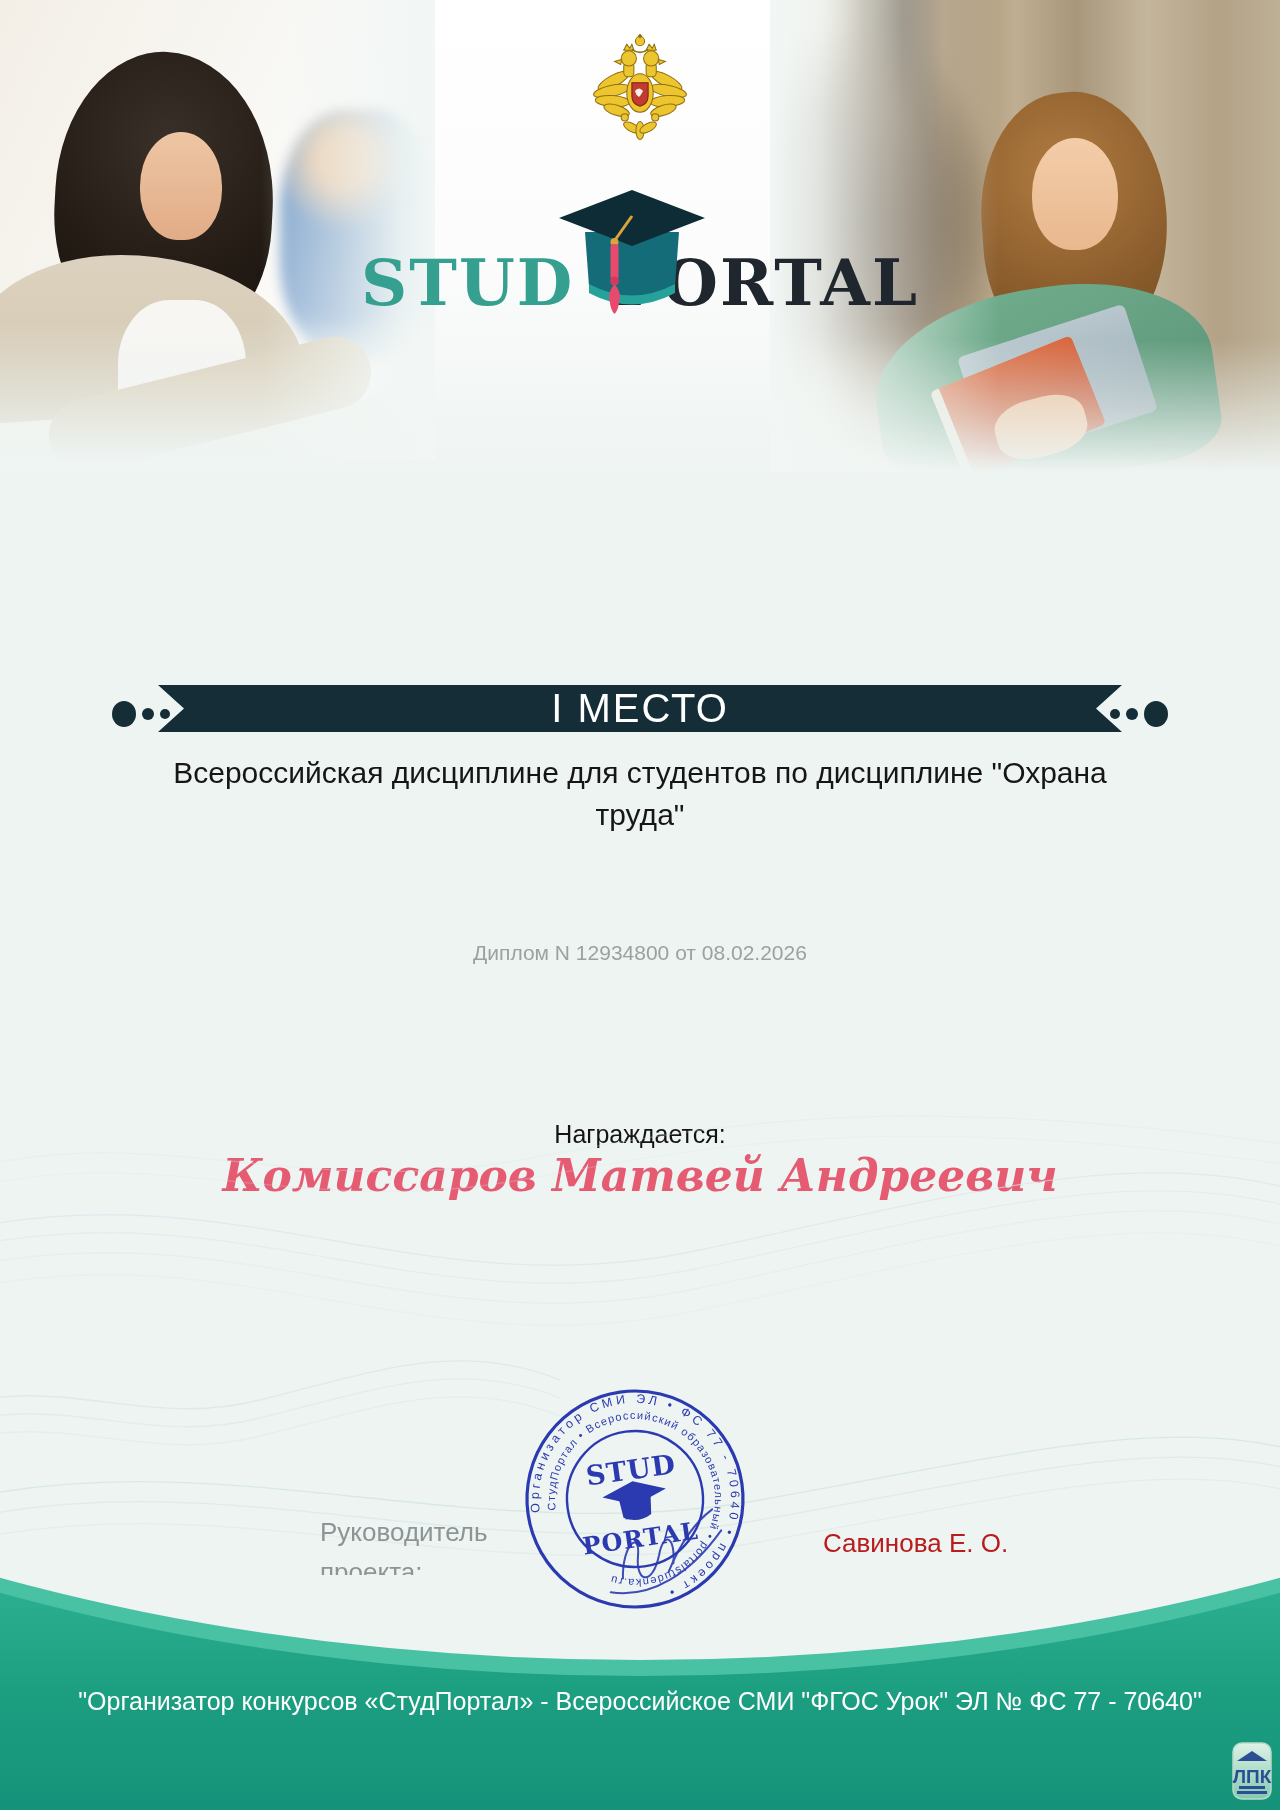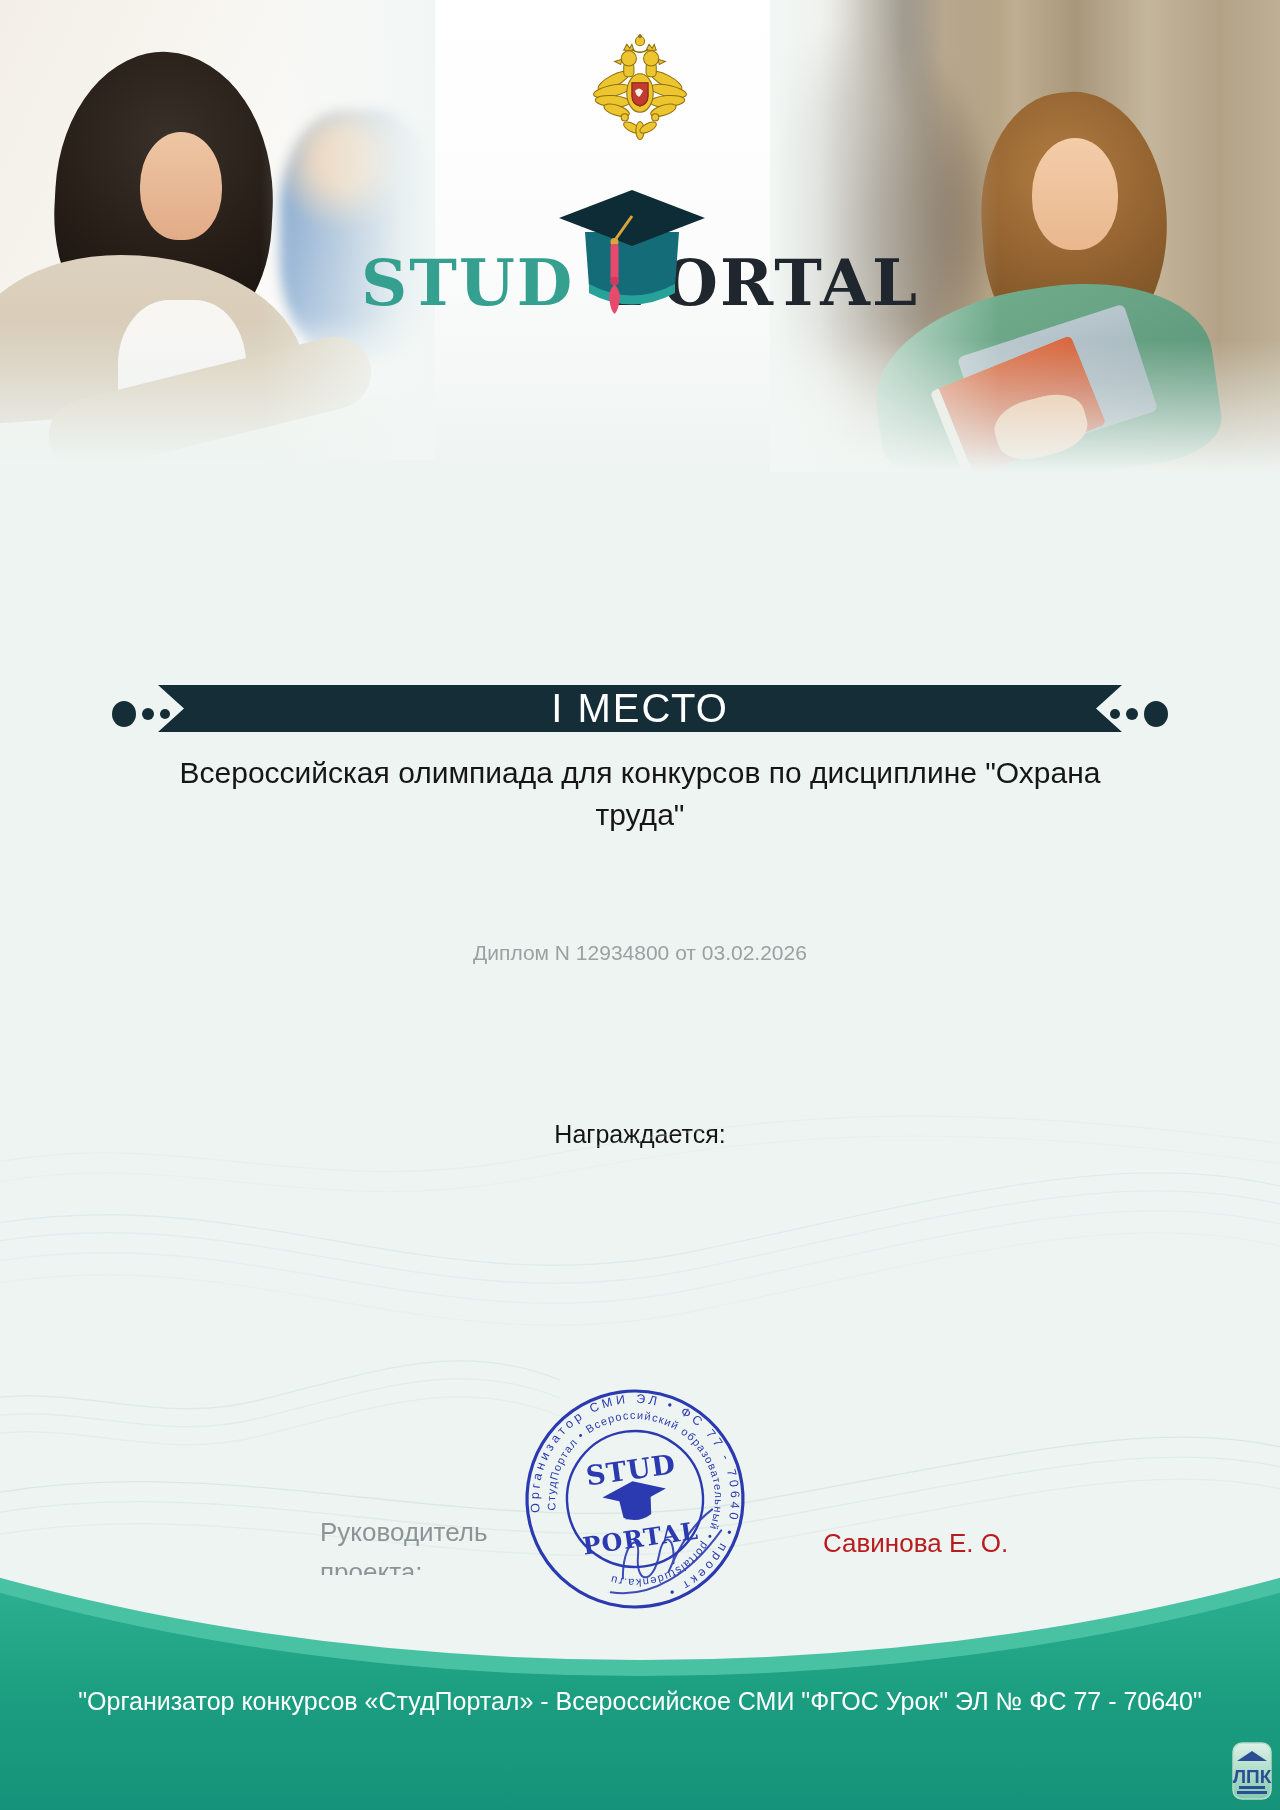--- a/index.html
+++ b/index.html
@@ -202,23 +202,24 @@
   </div>
   <div class="ribbon">
     <span>I МЕСТО</span>
   </div>
   <div class="dots dots-right">
     <div class="dot dot-big"></div>
     <div class="dot dot-mid"></div>
     <div class="dot dot-sm"></div>
   </div>
 
-  <div class="olympiad">Всероссийская олимпиада для конкурсов по дисциплине "Охрана труда"</div>
-  <div class="dip-num">Диплом N 12934800 от 03.02.2026</div>
+  <div class="olympiad">Всероссийская дисциплине для студентов по дисциплине "Охрана труда"</div>
+  <div class="dip-num">Диплом N 12934800 от 08.02.2026</div>
   <div class="awarded">Награждается:</div>
+  <div class="recipient">Комиссаров Матвей Андреевич</div>
 
   <svg class="waves" viewBox="0 0 1280 520">
     <g fill="none" stroke="#d9e6ec" stroke-width="1.3" opacity="0.65">
       <path d="M-40,150 C240,90 420,230 700,170 S1150,60 1330,120"></path>
       <path d="M-40,168 C240,108 420,248 700,188 S1150,78 1330,138" opacity="0.8"></path>
       <path d="M-40,188 C240,128 420,268 700,208 S1150,98 1330,158" opacity="0.6"></path>
       <path d="M-40,210 C240,150 420,290 700,230 S1150,120 1330,180" opacity="0.45"></path>
       <path d="M-40,90 C160,40 300,120 520,80 S900,10 1330,70" opacity="0.5"></path>
       <path d="M-40,110 C160,60 300,140 520,100 S900,30 1330,90" opacity="0.4"></path>
     </g>

